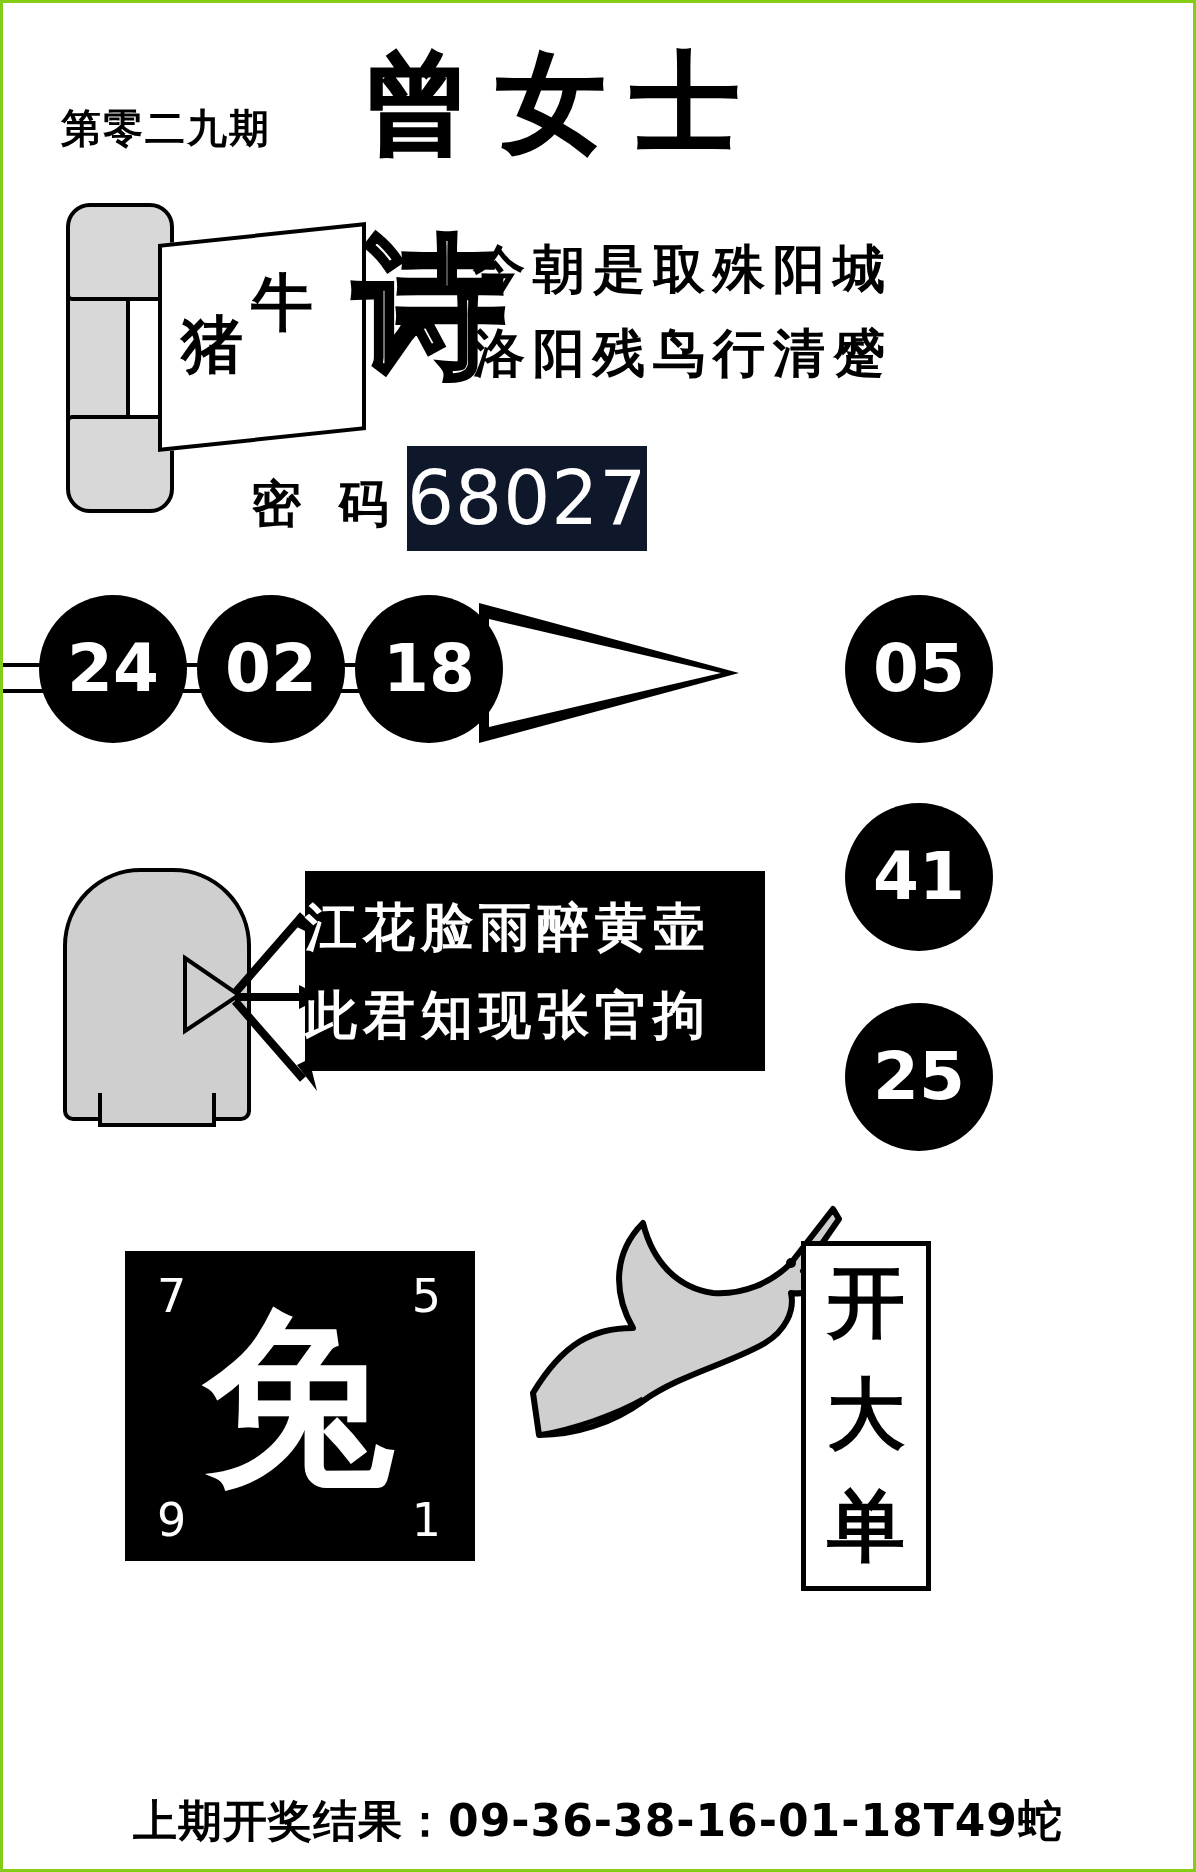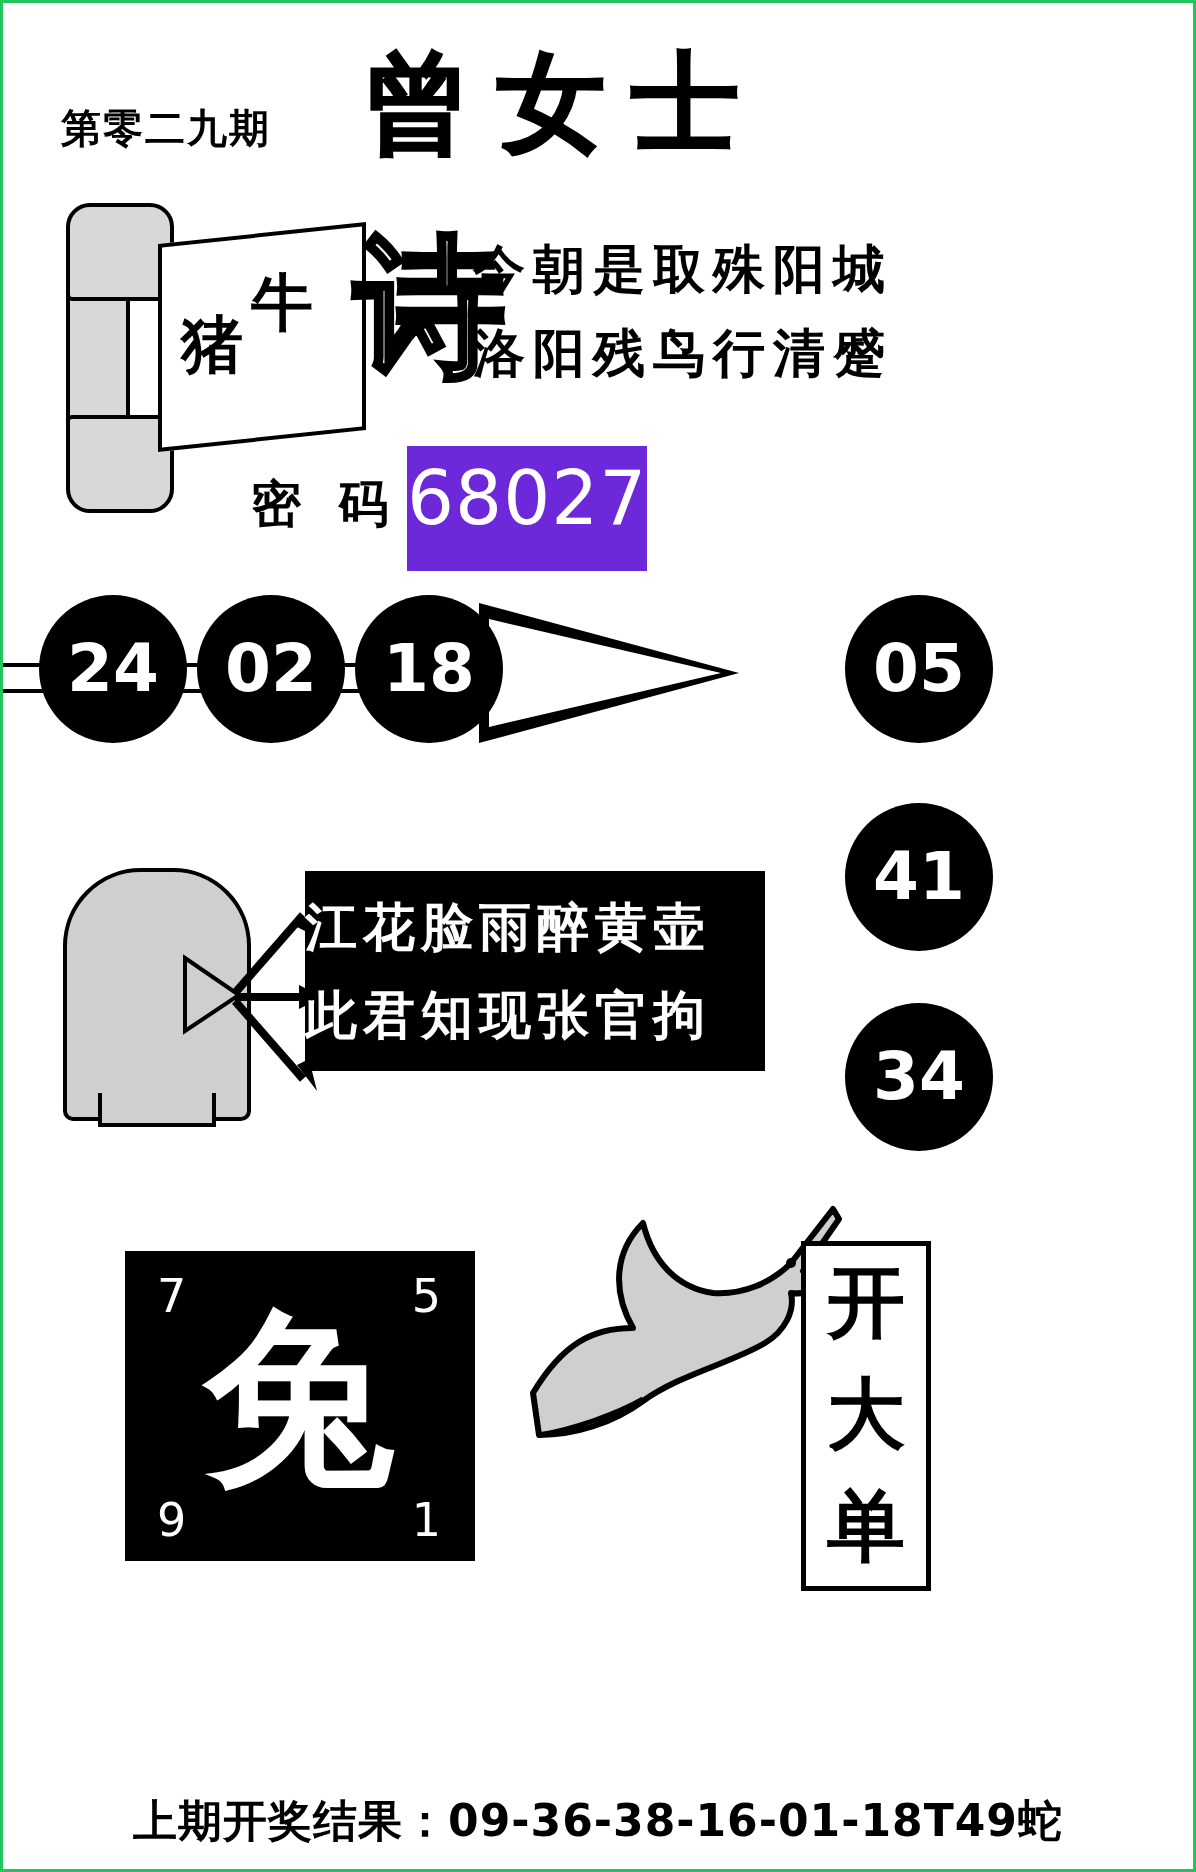--- a/index.html
+++ b/index.html
@@ -9,21 +9,21 @@
   }
   body {
     font-family: "Liberation Sans", sans-serif;
   }
   #page {
     position: relative;
     width: 1196px;
     height: 1872px;
     background: #ffffff;
     overflow: hidden;
-    border: 3px solid #22c55e;
+    border: 3px solid #84cc16;
     box-sizing: border-box;
   }
 
   
   .issue-label {
     position: absolute;
     left: 58px;
     top: 98px;
     font-size: 40px;
     font-weight: bold;
@@ -148,22 +148,22 @@
     font-weight: bold;
     letter-spacing: 10px;
     color: #000;
     font-family: "DejaVu Serif", serif;
   }
   .pw-box {
     position: absolute;
     left: 404px;
     top: 443px;
     width: 240px;
-    height: 125px;
-    background: #6d28d9;
+    height: 105px;
+    background: #0f172a;
     color: #fff;
     font-size: 74px;
     line-height: 105px;
     text-align: center;
     letter-spacing: 1px;
     font-family: "DejaVu Sans", sans-serif;
   }
 
   
   .arrow-row {
@@ -374,21 +374,21 @@
     <div class="arrow-line"></div>
     <div class="arrow-head"></div>
     <div class="arrow-head-inner"></div>
     <div class="ball b0">24</div>
     <div class="ball b1">02</div>
     <div class="ball b2">18</div>
   </div>
 
   <div class="ball r0">05</div>
   <div class="ball r1">41</div>
-  <div class="ball r2">34</div>
+  <div class="ball r2">25</div>
 
   <div class="head"></div>
   <div class="head-neck"></div>
   <svg class="dove-wrap" style="left:180px;top:900px;width:150px;height:200px;position:absolute;" viewBox="0 0 150 200">
     <path d="M2 55 L56 92 L2 128 Z" fill="#cfcfcf" stroke="#000" stroke-width="4"></path>
   </svg>
   <svg style="position:absolute;left:228px;top:890px;width:100px;height:200px;" viewBox="0 0 100 200">
     <line x1="4" y1="100" x2="72" y2="22" stroke="#000" stroke-width="8"></line>
     <polygon points="86,8 66,34 78,40" fill="#000"></polygon>
     <line x1="4" y1="104" x2="74" y2="104" stroke="#000" stroke-width="8"></line>

